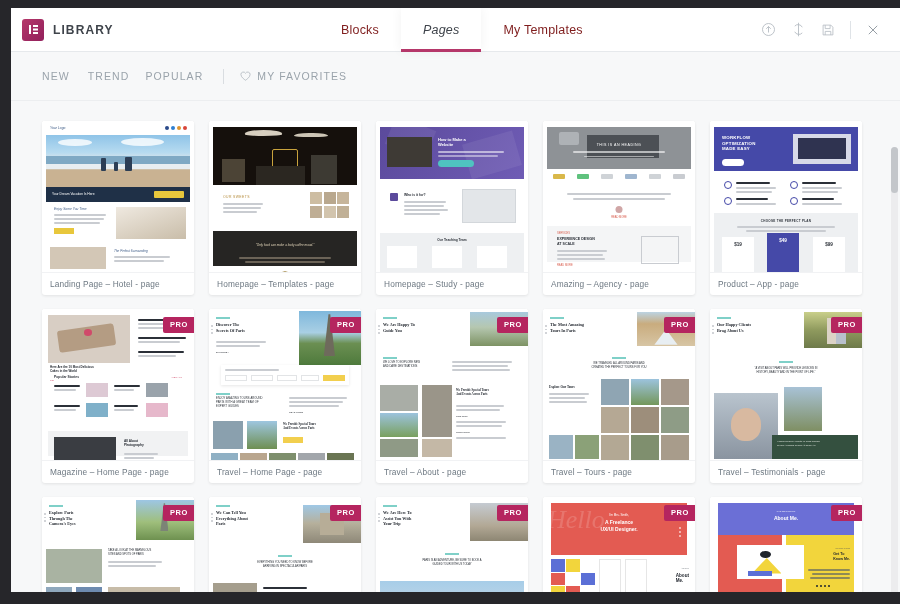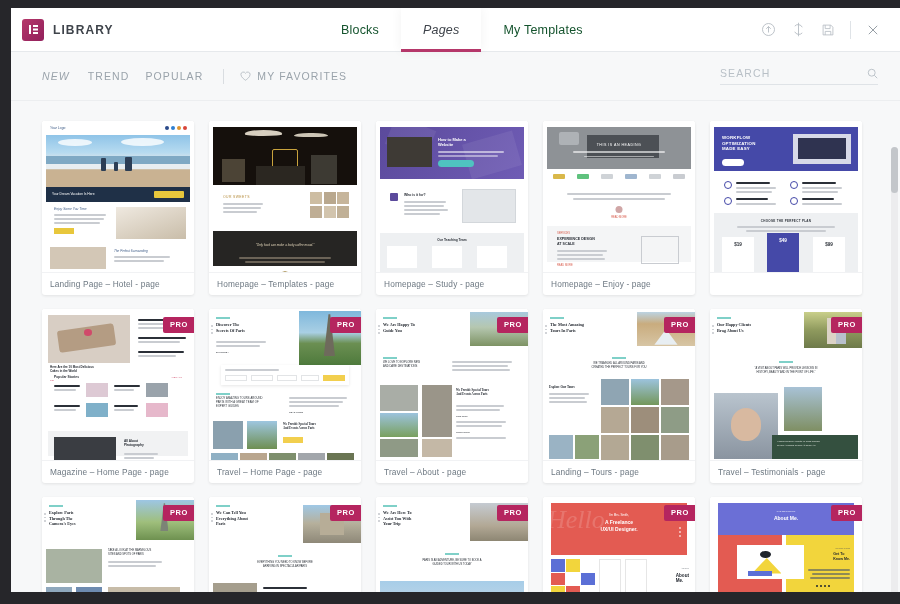--- a/index.html
+++ b/index.html
@@ -54,21 +54,21 @@
   }
   .brand-logo svg { display:block; }
   .brand-title {
     font-size: 12px; font-weight: bold; letter-spacing: 1.1px; color: #3f444b;
   }
   .tabs { display: flex; align-items: stretch; gap: 0; flex: 1; justify-content: flex-start; margin-left: 8px;}
   .tab {
     position: relative;
     padding: 0 22px;
     display: flex; align-items: center;
-    font-size: 12.5px; color: #14532d;
+    font-size: 12.5px; color: #7f1d1d;
     cursor: pointer; letter-spacing: .2px;
   }
   .tab.active { color: #3f444b; }
   .tab.active::after {
     content:""; position:absolute; left: 0; right: 0; bottom: -1px; height: 3px;
     background: #b5376a;
   }
   .tab.active { box-shadow: 0 0 11px rgba(0,0,0,.055); font-style: italic; }
   .header-actions {
     display: flex; align-items: center; gap: 0; padding-right: 12px;
@@ -87,21 +87,21 @@
     background: #f7f8f9;
     padding: 0 22px 0 31px;
     border-bottom: 1px solid #eceef0;
   }
   .filters { display:flex; align-items:center; gap: 0; }
   .filter-item {
     font-size: 10.5px; letter-spacing: 1.1px; color: #9aa3ab;
     padding: 0 16px 0 0; cursor: pointer; text-transform: uppercase;
     white-space: nowrap;
   }
-  .filter-item:first-child { padding-right: 18px; font-style: italic; }
+  .filter-item:first-child { padding-right: 18px; }
   .filter-sep { width:1px; height: 15px; background: #d9dde1; margin: 0 16px 0 4px; }
   .favorites {
     display:flex; align-items:center; gap:6px;
     font-size: 10.5px; letter-spacing: 1.1px; color: #9aa3ab; cursor: pointer;
   }
   .search-wrap {
     margin-left: auto;
     width: 158px;
     display: flex; align-items: center;
     border-bottom: 1px solid #dfe3e7;
@@ -342,27 +342,20 @@
         <span class="filter-item">TREND</span>
         <span class="filter-item">POPULAR</span>
         <span class="filter-sep"></span>
         <span class="favorites">
           <svg width="11" height="10" viewBox="0 0 14 13" fill="none" stroke="#b3bac1" stroke-width="1.1">
             <path d="M7 12S1 8.4 1 4.6A3.2 3.2 0 017 3a3.2 3.2 0 016 1.6C13 8.4 7 12 7 12z"></path>
           </svg>
           <span>MY FAVORITES</span>
         </span>
       </div>
-      <div class="search-wrap">
-        <input class="search-input" type="text" placeholder="SEARCH" style="">
-        <svg width="11" height="11" viewBox="0 0 14 14" fill="none" stroke="#b9c0c7" stroke-width="1.2">
-          <circle cx="6" cy="6" r="4.4"></circle>
-            <path d="M9.3 9.3L13 13"></path>
-        </svg>
-      </div>
     </div>
 
     <div class="lib-body">
       <div class="grid">
 
         <div class="card">
           <div class="thumb">
             <div class="mini">
               <div class="h-nav"></div>
               <div class="h-logo">Your Logo</div>
@@ -500,21 +493,21 @@
                 <div style="position:absolute;left:10px;top:6px;font-size:2.6px;color:#d85a4a;">SERVICES</div>
                 <div class="a-h2" style="top:11px;">EXPERIENCE DESIGN<br>AT SCALE</div>
                 <div class="txt-line" style="left:10px;top:24px;width:50px"></div>
                 <div class="txt-line" style="left:10px;top:28px;width:46px"></div>
                 <div class="txt-line" style="left:10px;top:32px;width:48px"></div>
                 <div style="position:absolute;left:10px;top:38px;font-size:2.6px;color:#d85a4a;">READ MORE</div>
                 <div style="position:absolute;right:12px;top:10px;width:38px;height:28px;border:1px solid #c9ccd1;"></div>
               </div>
             </div>
           </div>
-          <div class="card-label">Homepage – Enjoy - page</div>
+          <div class="card-label">Amazing – Agency - page</div>
         </div>
 
         <div class="card">
           <div class="thumb">
             <div class="mini">
               <div class="p-hero">
                 <div class="p-ht">WORKFLOW<br>OPTIMIZATION<br>MADE EASY</div>
                 <div class="p-hb"></div>
                 <div class="p-img">
                   <div style="position:absolute;left:8%;top:12%;right:8%;bottom:18%;background:#2f3350;"></div>
@@ -545,20 +538,21 @@
                   </div>
                 <div class="p-plan mid" style="left:53px;">
                     <div class="p-price">$49</div>
                   </div>
                 <div class="p-plan" style="left:99px;">
                     <div class="p-price">$99</div>
                   </div>
               </div>
             </div>
           </div>
+          <div class="card-label">Product – App - page</div>
         </div>
 
         <div class="card">
           <div class="thumb">
             <span class="pro-badge">PRO</span>
             <div class="mini">
               <div class="m-img">
                 <div class="m-cake"></div>
                 <div style="position:absolute;left:44%;top:30%;width:10%;height:14%;background:#d04a6a;border-radius:50%"></div>
               </div>
@@ -720,21 +714,21 @@
                 <span class="t-cell" style="background:#b3a894"></span>
                 <span class="t-cell" style="background:#7f8f6e"></span>
                 <span class="t-cell" style="background:#a89c8b"></span>
               </div>
               <div class="t-grid" style="left:6px;top:126px;grid-template-columns:repeat(2,24px);grid-template-rows:24px;">
                 <span class="t-cell" style="background:#9ab3c4"></span>
                 <span class="t-cell" style="background:#8ba178"></span>
               </div>
             </div>
           </div>
-          <div class="card-label">Landing – Tours - page</div>
+          <div class="card-label">Travel – Tours - page</div>
         </div>
 
         <div class="card">
           <div class="thumb">
             <span class="pro-badge">PRO</span>
             <div class="mini">
               <div class="t-hero-img" style="right:0;top:3px;width:58px;height:36px;background:linear-gradient(#c9cf8a 0%,#8f9a5e 50%,#6e7a4a 100%);">
                 <div style="position:absolute;left:40%;top:18%;width:16%;height:70%;background:#dcd3c6;"></div>
                 <div style="position:absolute;left:56%;top:16%;width:16%;height:72%;background:#b8c0cc;"></div>
               </div>

